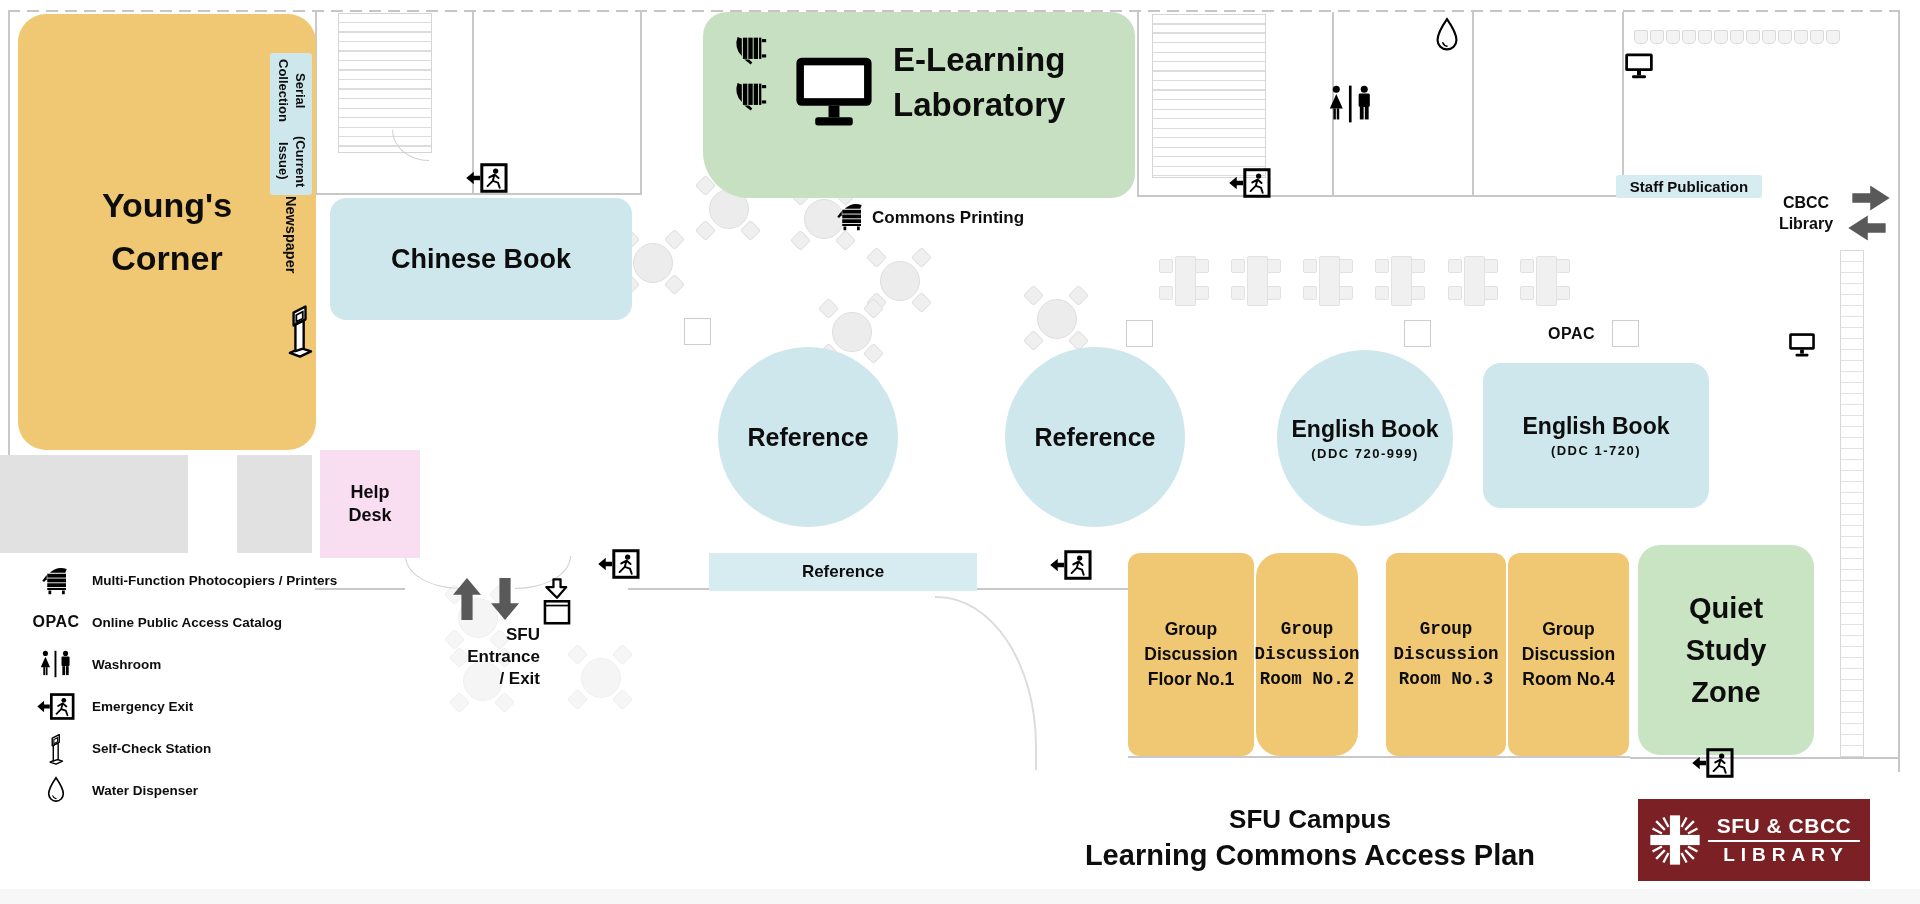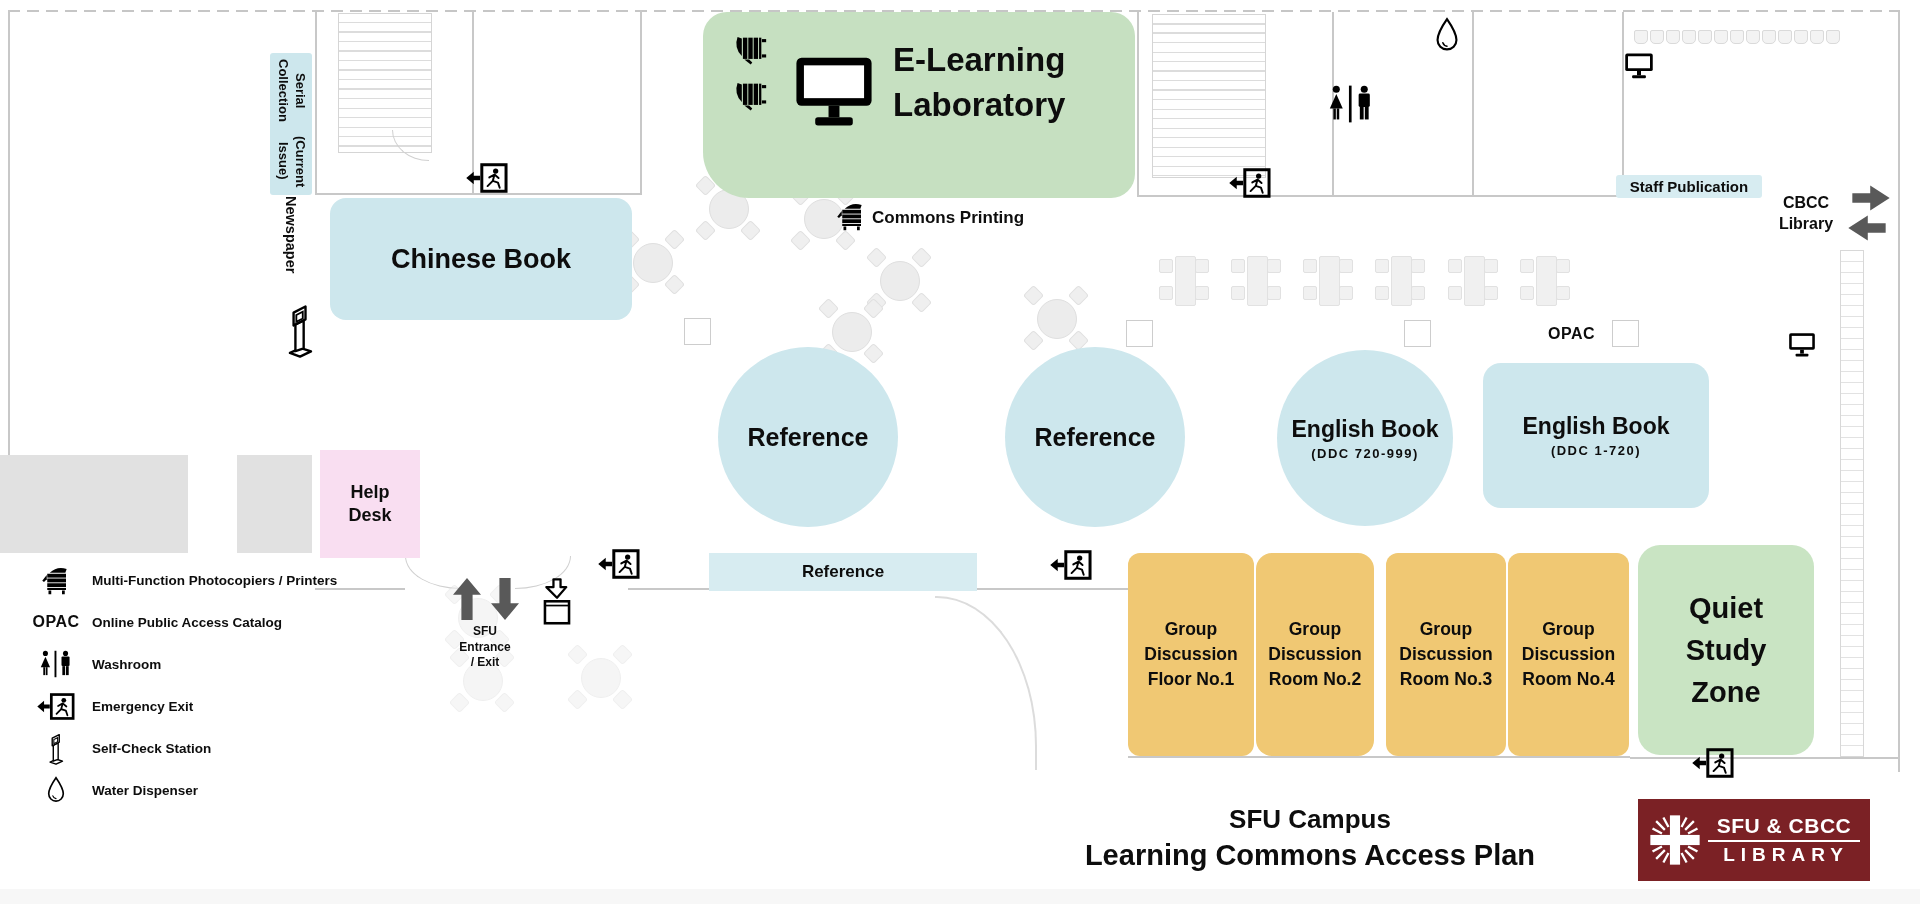--- a/index.html
+++ b/index.html
@@ -217,20 +217,23 @@
       <span class="chr"></span>
       <span class="chr"></span>
       <span class="chr"></span>
       <span class="chr"></span>
       <span class="chr"></span>
       <span class="chr"></span>
       <span class="chr"></span>
       <span class="chr"></span>
     </div>
 
+  <div class="zone z-yellow" style="left:18px;top:14px;width:298px;height:436px;border-radius:28px;">
+    <div style="width:230px;font-size:34px;line-height:1.55;">Young's Corner</div>
+  </div>
 
   <div class="zone z-blue vtext" style="left:270px;top:53px;width:42px;height:142px;font-size:13px;line-height:1.3;border-radius:3px;">
     <div>Serial Collection</div>
     <div>(Current Issue)</div>
   </div>
 
   <div class="lbl vtext" style="left:283px;top:196px;height:135px;font-size:14.5px;">Newspaper</div>
 
   <div class="zone z-blue" style="left:330px;top:198px;width:302px;height:122px;border-radius:16px;">
     <div style="font-size:27px;">Chinese Book</div>
@@ -328,45 +331,45 @@
       <svg viewBox="0 0 24 18">
         <path d="M24 6 h-11.5 V1 L0 9 l12.5 8 v-5 H24 Z" fill="#595959"></path>
       </svg>
     </span>
 
   <div class="lbl" style="left:1548px;top:325px;font-size:16px;letter-spacing:.5px;">OPAC</div>
 
   <div class="zone z-yellow" style="left:1128px;top:553px;width:126px;height:203px;border-radius:12px;">
     <div style="width:112px;font-size:17.5px;line-height:1.42;">Group Discussion Floor No.1</div>
   </div>
-  <div class="zone z-yellow" style="left:1256px;top:553px;width:118px;height:203px;border-radius:16px;">
+  <div class="zone z-yellow" style="left:1256px;top:553px;width:102px;height:203px;border-radius:24px;font-family:Liberation Mono, monospace;">
     <div style="width:112px;font-size:17.5px;line-height:1.42;">Group Discussion Room No.2</div>
   </div>
-  <div class="zone z-yellow" style="left:1386px;top:553px;width:120px;height:203px;border-radius:12px;">
+  <div class="zone z-yellow" style="left:1386px;top:553px;width:120px;height:203px;border-radius:12px;font-family:Liberation Mono, monospace;">
     <div style="width:112px;font-size:17.5px;line-height:1.42;">Group Discussion Room No.3</div>
   </div>
   <div class="zone z-yellow" style="left:1508px;top:553px;width:121px;height:203px;border-radius:12px;">
     <div style="width:112px;font-size:17.5px;line-height:1.42;">Group Discussion Room No.4</div>
   </div>
 
   <div class="zone" style="left:1638px;top:545px;width:176px;height:210px;border-radius:22px;background:var(--zone-green2);">
     <div style="width:110px;font-size:29px;line-height:1.45;">Quiet Study Zone</div>
   </div>
 
   <span class="mi" style="left:452px;top:578px;width:30px;height:42px;">
       <svg viewBox="0 0 20 30">
         <path d="M10 0 L20 12 h-6 v18 h-8 V12 H0 Z" fill="#595959"></path>
       </svg>
     </span>
   <span class="mi" style="left:490px;top:578px;width:30px;height:42px;">
       <svg viewBox="0 0 20 30">
         <path d="M10 30 L20 18 h-6 V0 h-8 v18 H0 Z" fill="#595959"></path>
       </svg>
     </span>
-  <div class="lbl" style="left:430px;top:624px;width:110px;text-align:center;font-size:12px;line-height:1.3;">
+  <div class="lbl" style="left:430px;top:624px;width:110px;text-align:right;font-size:17px;line-height:1.3;">
     <div>SFU</div>
     <div>Entrance</div>
     <div>/ Exit</div>
   </div>
   <span class="mi" style="left:540px;top:577px;width:34px;height:50px;">
       <svg viewBox="0 0 24 34">
         <path d="M9.5 1 h5 v5.5 h4 L12 14 4.5 6.5 h5 z" fill="#fff" stroke="#000" stroke-width="1.6" stroke-linejoin="round"></path>
         <rect x="3.5" y="16.5" width="17" height="15.5" fill="#fff" stroke="#000" stroke-width="1.8"></rect>
         <line x1="3.5" y1="19.5" x2="20.5" y2="19.5" stroke="#000" stroke-width="1.2"></line>
       </svg>

